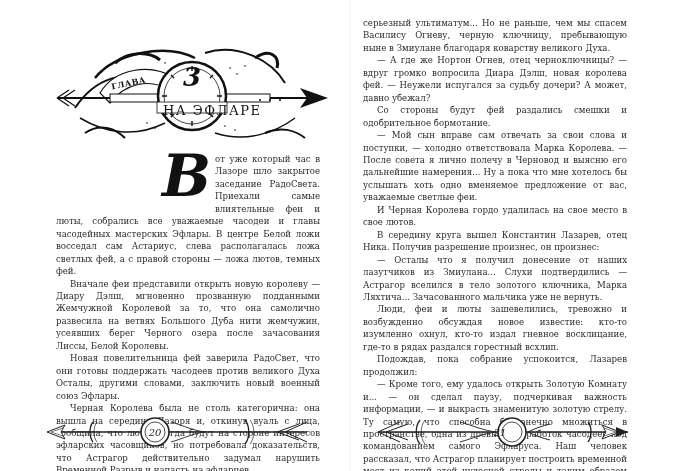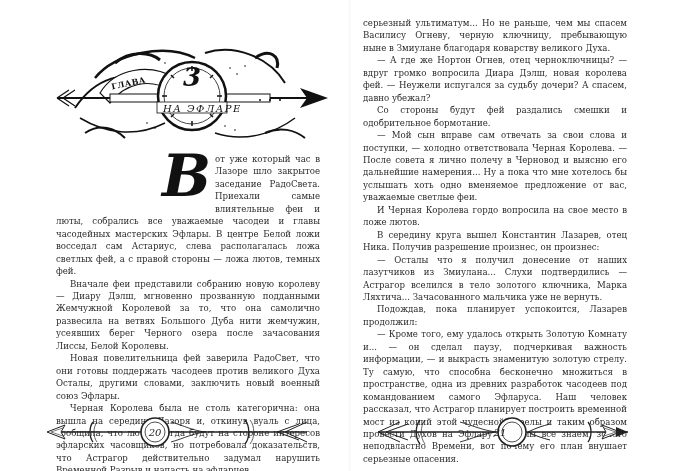--- a/index.html
+++ b/index.html
@@ -18,21 +18,21 @@
   .headpiece { position: absolute; left: 55px; top: 38px; width: 275px; height: 110px; }
   .tailpiece { position: absolute; top: 412px; width: 270px; height: 40px; }
   .page-left .tailpiece { left: 45px; }
   .page-right .tailpiece { left: 20px; }
   .folio { position: absolute; top: 423px; width: 24px; height: 20px; text-align: center; font-size: 10px; font-style: italic; line-height: 20px; color: #222; }
   .page-left .folio { left: 143px; }
   .page-right .folio { left: 138px; }
   .gutter { position: absolute; left: 349px; top: 0; width: 2px; height: 471px; background: linear-gradient(to right, #f2f2f2, #ffffff); }
   .chapter-label { position: absolute; font-size: 8px; font-weight: bold; letter-spacing: 0.5px; color: #111; }
   .chapter-num { position: absolute; font-size: 26px; font-style: italic; font-weight: bold; color: #111; }
-  .chapter-title { position: absolute; font-size: 10px; letter-spacing: 1.5px; color: #111; font-style: italic; }
+  .chapter-title { position: absolute; font-size: 13px; letter-spacing: 1.5px; color: #111; }
 </style>
 </head>
 <body>
 
 <div class="spread">
 
   <div class="page page-left">
 
     <div class="headpiece">
       <svg width="275" height="110" viewBox="0 0 275 110">
@@ -87,21 +87,21 @@
       <span class="chapter-label" style="left:56px; top:40px; transform: rotate(-12deg);">ГЛАВА</span>
       <span class="chapter-num" style="left:128px; top:24px;">3</span>
       <span class="chapter-title" style="left:108px; top:65px;">НА ЭФЛАРЕ</span>
     </div>
 
     <div class="text-block">
       <div class="dropcap-wrap">
         <span class="dropcap">В</span>
         <p class="para noindent">от уже который час в Лазоре шло закрытое заседание РадоСвета. Приехали самые влиятельные феи и люты, собрались все уважаемые часодеи и главы часодейных мастерских Эфлары. В центре Белой ложи восседал сам Астариус, слева располагалась ложа светлых фей, а с правой стороны — ложа лютов, темных фей.</p>
       </div>
-      <p class="para">Вначале феи представили собранию новую королеву — Диару Дэлш, мгновенно прозванную подданными Жемчужной Королевой за то, что она самолично развесила на ветвях Большого Дуба нити жемчужин, усеявших берег Черного озера после зачасования Лиссы, Белой Королевы.</p>
+      <p class="para">Вначале феи представили открыть новую королеву — Диару Дэлш, мгновенно прозванную подданными Жемчужной Королевой за то, что она самолично развесила на ветвях Большого Дуба нити жемчужин, усеявших берег Черного озера после зачасования Лиссы, Белой Королевы.</p>
       <p class="para">Новая повелительница фей заверила РадоСвет, что они готовы поддержать часодеев против великого Духа Осталы, другими словами, заключить новый военный союз Эфлары.</p>
       <p class="para">Черная Королева была не столь категорична: она вышла на середину Лазоря и, откинув вуаль с лица, сообщила, что люты всегда будут на стороне интересов эфларских часовщиков, но потребовала доказательств, что Астрагор действительно задумал нарушить Временной Разрыв и напасть на эфларцев.</p>
 
     </div>
 
     <div class="tailpiece">
       <svg width="270" height="40" viewBox="0 0 270 40">
         <line x1="12" y1="20" x2="262" y2="20" stroke="#222" stroke-width="1.3"></line>
         <path d="M2 20 L 20 13 L 16 20 L 20 27 Z" fill="#fff" stroke="#222" stroke-width="1"></path>
         <path d="M6 20 L 18 16 M6 20 L 18 24" stroke="#222" stroke-width="0.6"></path>
@@ -119,27 +119,28 @@
       </svg>
     </div>
     <div class="folio">20</div>
   </div>
 
   <div class="gutter"></div>
 
   <div class="page page-right">
     <div class="text-block">
       <p class="para noindent">серьезный ультиматум... Но не раньше, чем мы спасем Василису Огневу, черную ключницу, пребывающую ныне в Змиулане благодаря коварству великого Духа.</p>
-      <p class="para">— А где же Нортон Огнев, отец черноключницы? — вдруг громко вопросила Диара Дэлш, новая королева фей. — Неужели испугался за судьбу дочери? А спасем, давно убежал?</p>
+      <p class="para">— А где же Нортон Огнев, отец черноключницы? — вдруг громко вопросила Диара Дэлш, новая королева фей. — Неужели испугался за судьбу дочери? А может, давно убежал?</p>
       <p class="para">Со стороны будут фей раздались смешки и одобрительное бормотание.</p>
-      <p class="para">— Мой сын вправе сам отвечать за свои слова и поступки, — холодно ответствовала Черная Королева. — После совета я лично полечу в Черновод и выясню его дальнейшие намерения... Ну а пока что мне хотелось бы услышать хоть одно вменяемое предложение от вас, уважаемые светлые феи.</p>
-      <p class="para">И Черная Королева гордо вопросила на свое место в ложе лютов.</p>
+      <p class="para">— Мой сын вправе сам отвечать за свои слова и поступки, — холодно ответствовала Марка Королева. — После совета я лично полечу в Черновод и выясню его дальнейшие намерения... Ну а пока что мне хотелось бы услышать хоть одно вменяемое предложение от вас, уважаемые светлые феи.</p>
+      <p class="para">И Черная Королева гордо удалилась на свое место в свое лютов.</p>
       <p class="para">В середину круга вышел Константин Лазарев, отец Ника. Получив разрешение произнес, он произнес:</p>
       <p class="para">— Осталы что я получил донесение от наших лазутчиков из Змиулана... Слухи подтвердились — Астрагор вселился в тело золотого ключника, Марка Ляхтича... Зачасованного мальчика уже не вернуть.</p>
-      <p class="para">Подождав, пока планирует успокоится, Лазарев продолжил:</p>
+      <p class="para">Люди, феи и люты зашевелились, тревожно и возбужденно обсуждая новое известие: кто-то изумленно охнул, кто-то издал гневное восклицание, где-то в рядах раздался горестный всхлип.</p>
+      <p class="para">Подождав, пока собрание успокоится, Лазарев продолжил:</p>
       <p class="para">— Кроме того, ему удалось открыть Золотую Комнату и... — он сделал паузу, подчеркивая важность информации, — и выкрасть знаменитую золотую стрелу. Ту самую, что способна бесконечно множиться в пространстве, одна из древних разработок часодеев под командованием самого Эфларуса. Наш человек рассказал, что Астрагор планирует построить временной мост из копий этой чудесной стрелы и таким образом провести Духов на Эфлару. Как мы все знаем, золото неподвластно Времени, вот почему его план внушает серьезные опасения.</p>
 
     </div>
 
     <div class="tailpiece">
       <svg width="270" height="40" viewBox="0 0 270 40">
         <line x1="8" y1="20" x2="258" y2="20" stroke="#222" stroke-width="1.3"></line>
         <path d="M8 20 L 30 10 M 8 20 L 30 30 M 16 20 L 38 12 M 16 20 L 38 28" stroke="#222" stroke-width="1"></path>
         <path d="M50 8 C 45 14, 45 26, 50 32" stroke="#222" stroke-width="1.3" fill="none"></path>
         <path d="M55 8 C 50 14, 50 26, 55 32" stroke="#222" stroke-width="0.7" fill="none"></path>

